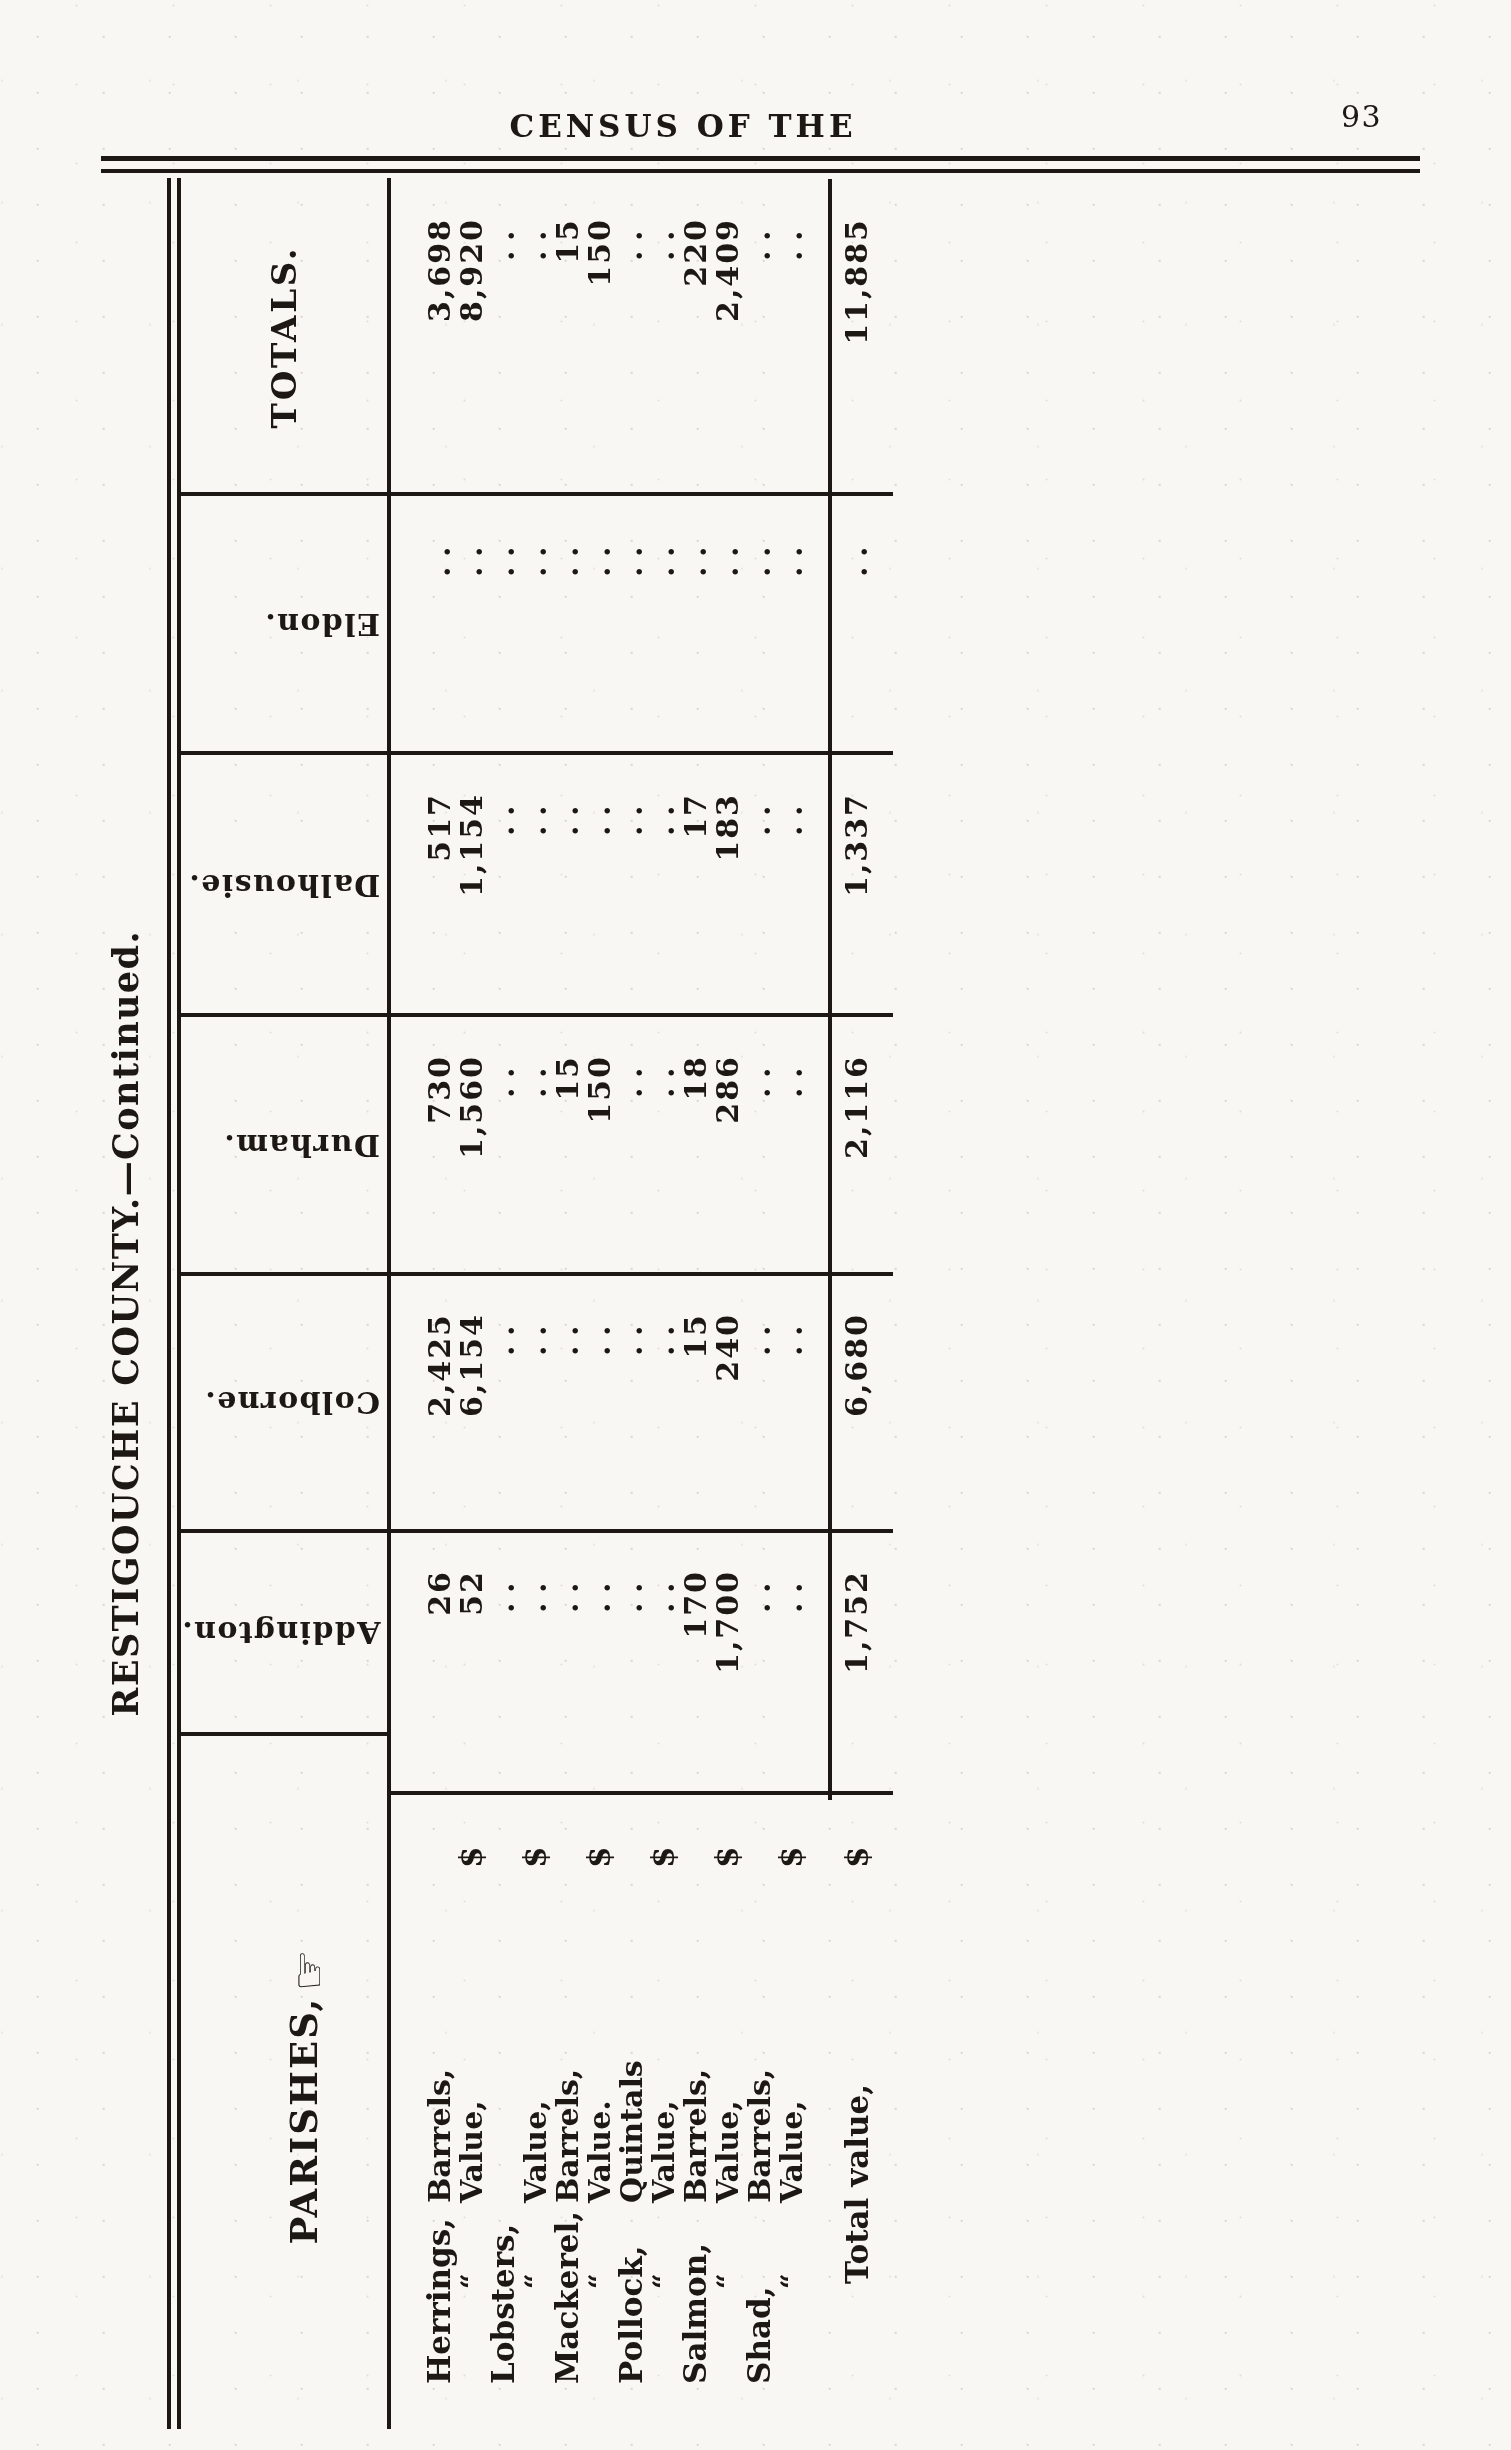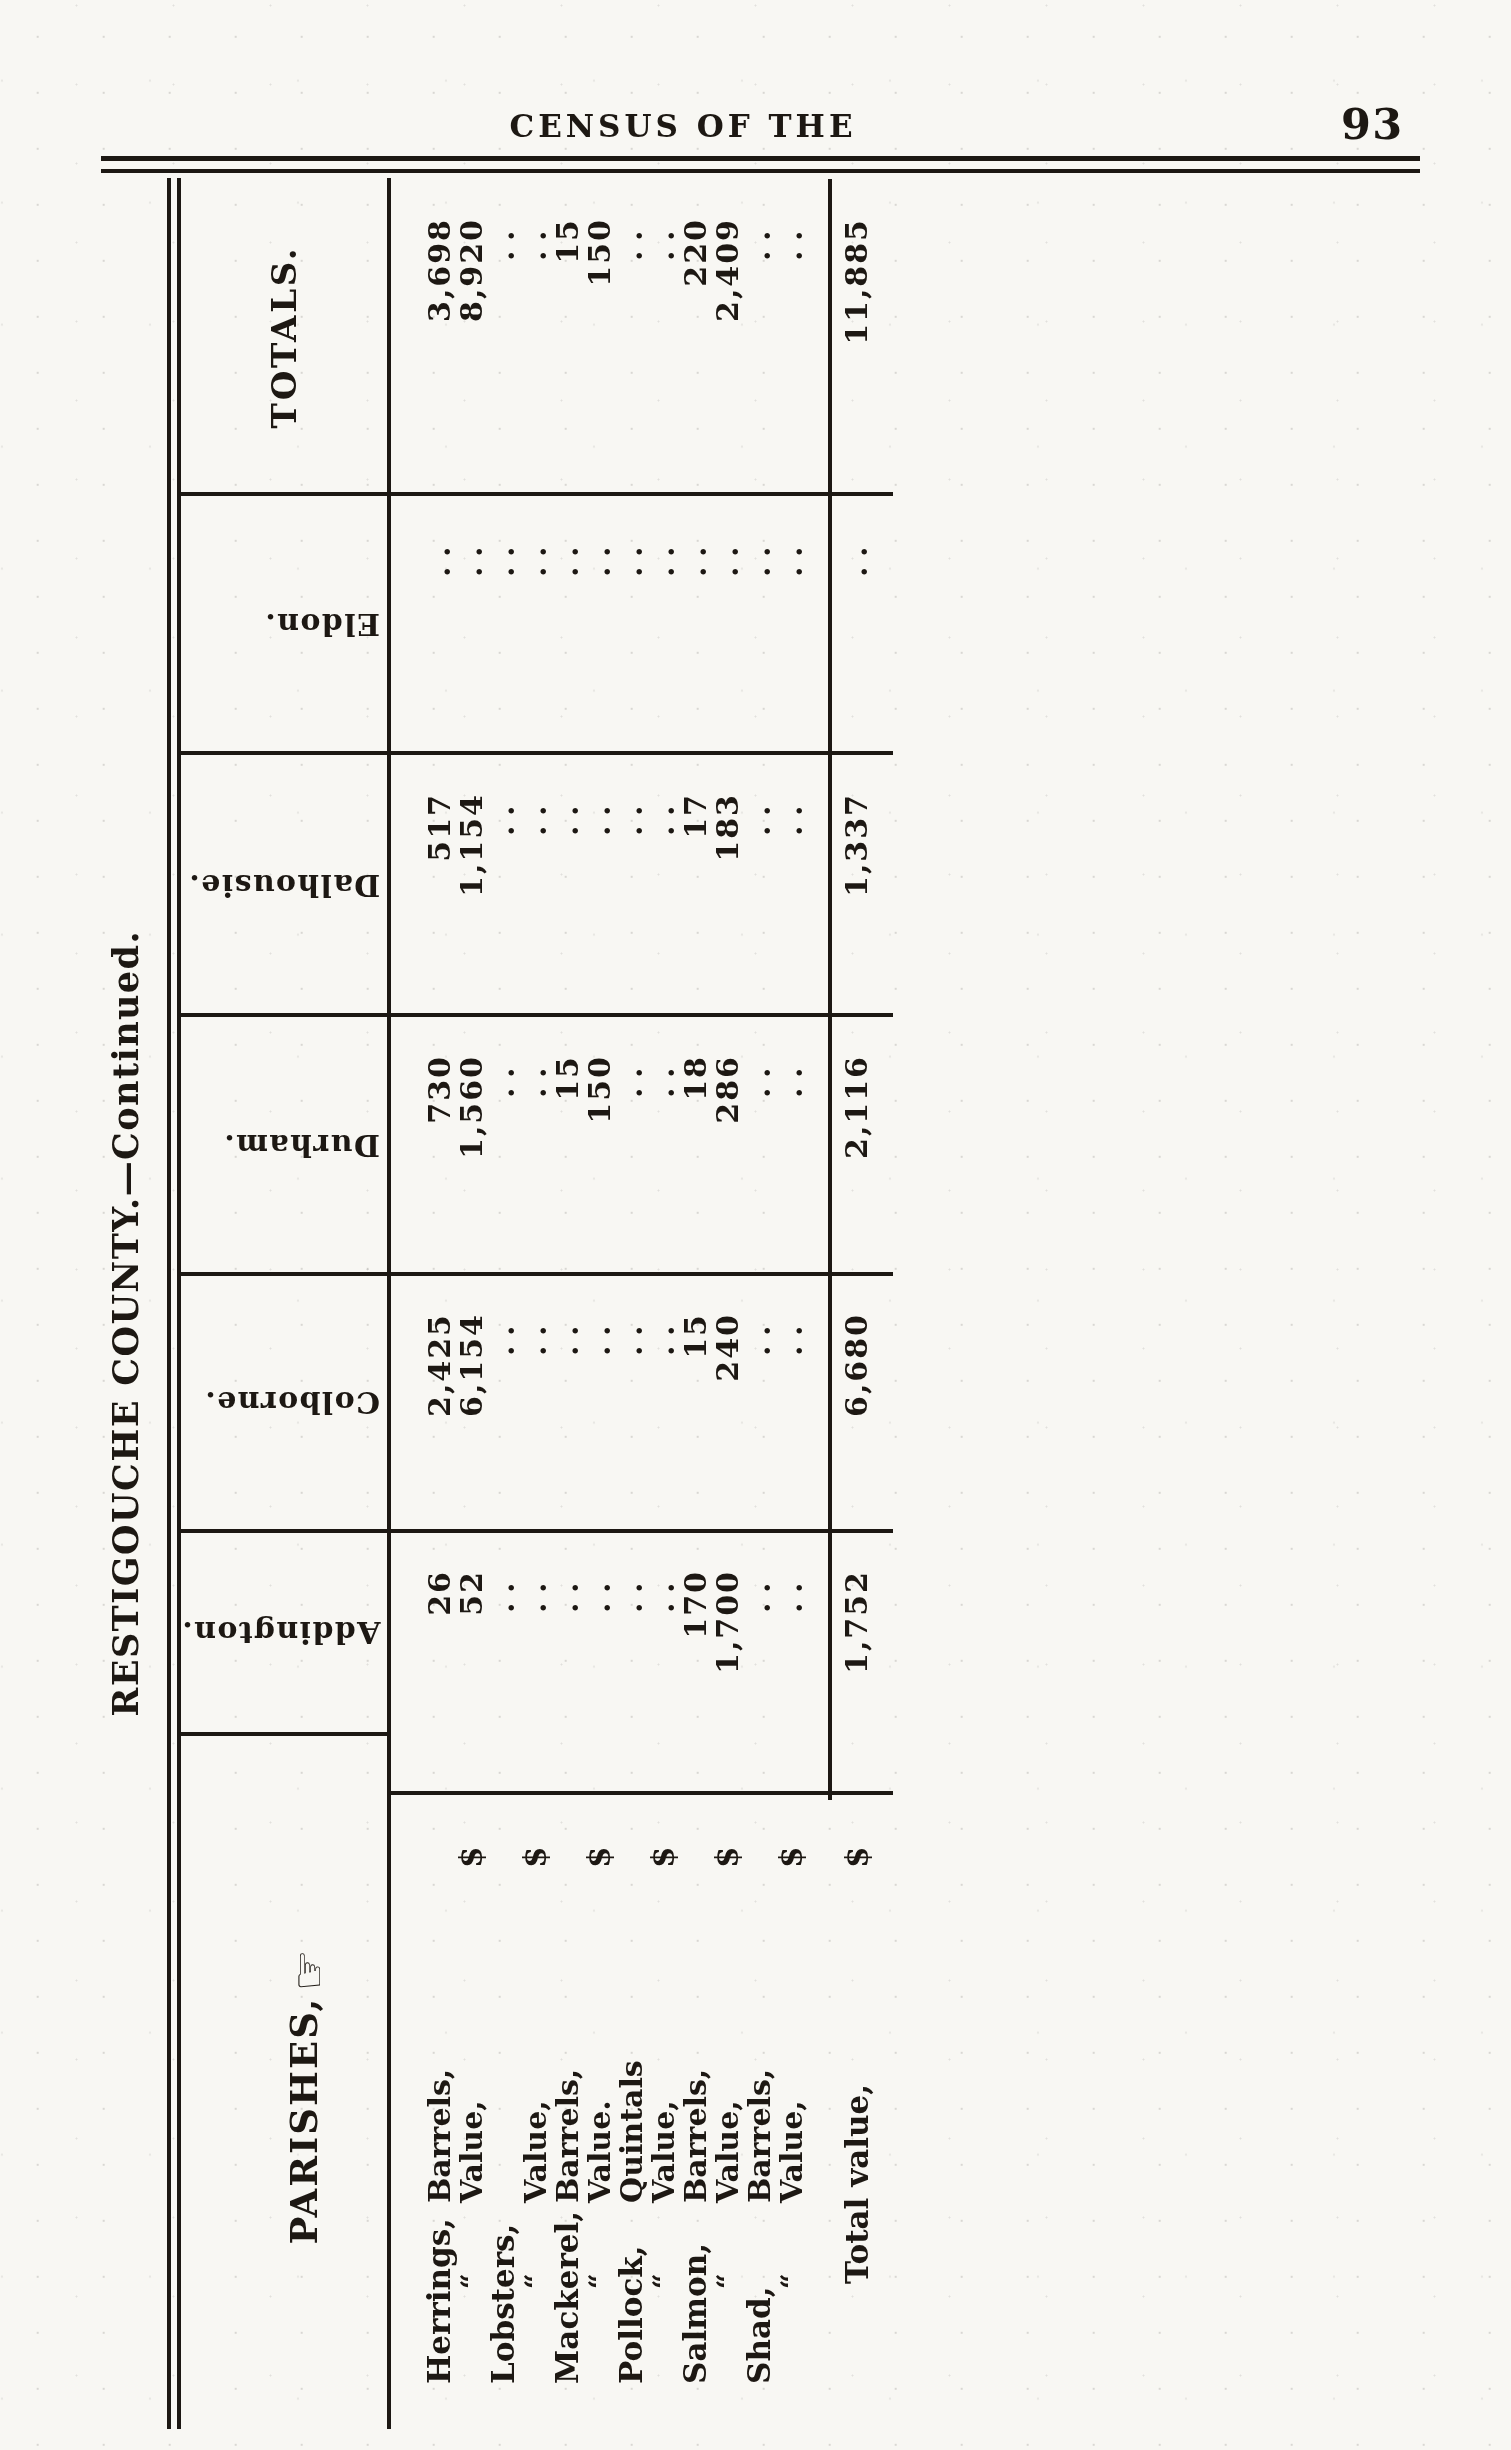--- a/index.html
+++ b/index.html
@@ -13,21 +13,21 @@
       radial-gradient(circle, rgba(25,20,15,0.10) 0 0.7px, transparent 1.3px),
       radial-gradient(circle, rgba(25,20,15,0.07) 0 1px, transparent 1.6px);
     background-size:66px 56px, 97px 79px, 148px 122px;
     background-position:4.7px 8.8px, 28px 45px, 76px 19.6px;
   }
   .ink { background:#1d1813; }
 
   
   .census-header { position:absolute; left:683px; top:101px; transform:translateX(-50%);
     font-size:31px; font-weight:bold; letter-spacing:4px; white-space:nowrap;margin-top:7px; }
-  .page-number { position:absolute; left:1341px; top:99px; font-size:43px; font-weight:bold; letter-spacing:1.4px; }
+  .page-number { position:absolute; left:1341px; top:99px; font-size:30px; font-weight:normal; letter-spacing:1.4px; }
   .header-rule { position:absolute; left:101px; top:156px; width:1319px; height:17px;
     border-top:5.4px solid #1d1813; border-bottom:4.7px solid #1d1813; }
   .side-title-box { position:absolute; left:97px; top:913px; width:57px; height:821px;
     display:flex; align-items:center; justify-content:center; }
   .side-title-box span { writing-mode:vertical-rl; transform:rotate(180deg);
     font-size:35px; font-weight:bold; letter-spacing:1.4px; white-space:nowrap; }
 
   
   .table-wrap { position:absolute; left:167px; top:178px; width:726px; height:2251px; }
   .table-inner { position:absolute; left:0; top:0; width:2251px; height:726px;

